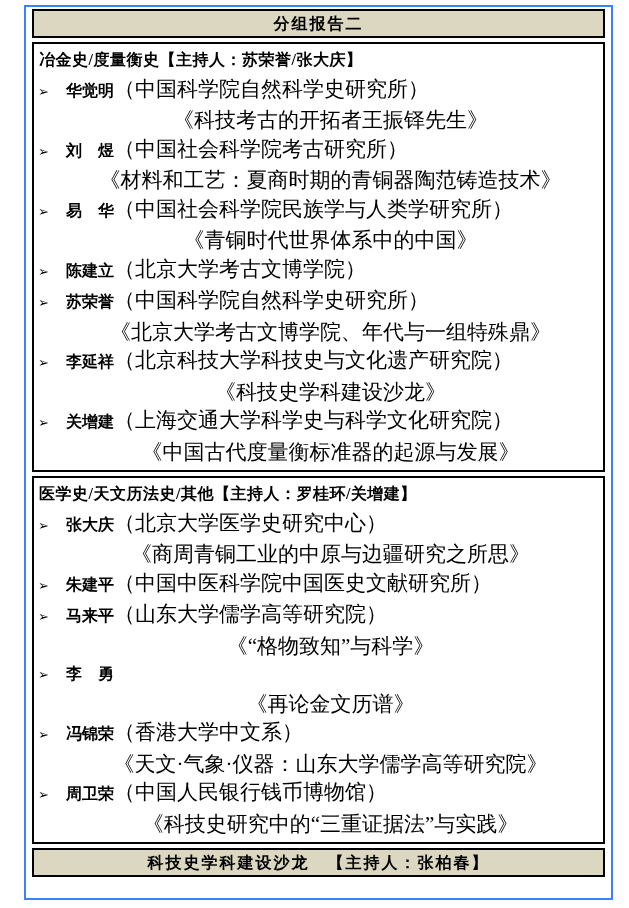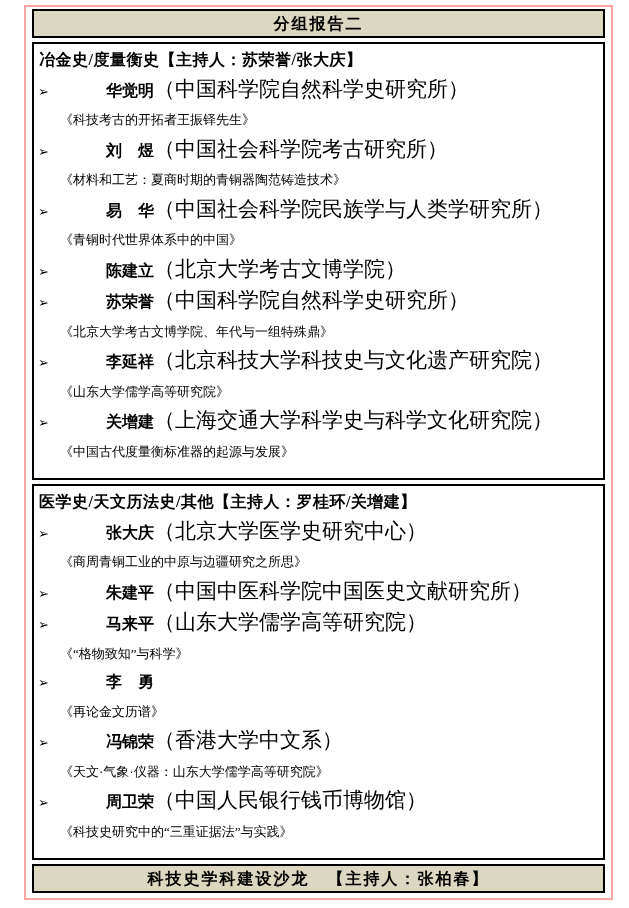--- a/index.html
+++ b/index.html
@@ -15,21 +15,21 @@
     font-family: "Liberation Serif", "DejaVu Serif", serif;
     color: #000000;
   }
   .outer-frame {
     position: absolute;
     left: 24px;
     top: 5px;
     width: 589px;
     height: 895px;
     box-sizing: border-box;
-    border: 2px solid #fca5a5;
+    border: 2px solid #3b82f6;
     display: flex;
     flex-direction: column;
     gap: 4px;
     padding: 2px 6px 4px 6px;
   }
   .band {
     flex: none;
     box-sizing: border-box;
     border: 2px solid #000000;
     background: #dbd7c0;
@@ -37,21 +37,21 @@
     font-weight: bold;
     font-size: 16px;
     line-height: 25px;
     letter-spacing: 2px;
     white-space: nowrap;
   }
   .session-box {
     flex: none;
     box-sizing: border-box;
     border: 2px solid #000000;
-    padding: 2px 2px 12px 2px;
+    padding: 2px 2px 4px 2px;
     background: #ffffff;
     overflow: hidden;
   }
   .session-header {
     font-weight: bold;
     font-size: 16px;
     line-height: 28.5px;
     padding-left: 3px;
     letter-spacing: 0.5px;
     white-space: nowrap;
@@ -66,30 +66,30 @@
   }
   .bullet {
     flex: none;
     width: 28px;
     font-size: 13px;
     font-family: "DejaVu Sans", sans-serif;
   }
   .speaker-name {
     font-weight: bold;
     font-size: 16px;
-    margin-left: 40px;
   }
   .speaker-affiliation {
     font-size: 21px;
   }
   .talk-title {
     line-height: 28.5px;
-    font-size: 13px;
+    font-size: 21px;
     padding-left: 24px;
     white-space: nowrap;
+    text-align: center;
   }
 </style>
 </head>
 <body>
 
 <div class="outer-frame">
   <div class="band" style="background: rgb(219, 215, 192);">分组报告二</div>
   <div id="sections-root" style="display: flex; flex-direction: column; gap: 4px;">
       <section class="session-box">
         <div class="session-header">冶金史/度量衡史【主持人：苏荣誉/张大庆】</div>
@@ -120,21 +120,21 @@
           <span class="bullet">➢</span>
           <span class="speaker-name">苏荣誉</span>
           <span class="speaker-affiliation">（中国科学院自然科学史研究所）</span>
         </div>
         <div class="talk-title">《北京大学考古文博学院、年代与一组特殊鼎》</div>
         <div class="speaker-line">
           <span class="bullet">➢</span>
           <span class="speaker-name">李延祥</span>
           <span class="speaker-affiliation">（北京科技大学科技史与文化遗产研究院）</span>
         </div>
-        <div class="talk-title">《山东大学儒学高等研究院》</div>
+        <div class="talk-title">《科技史学科建设沙龙》</div>
         <div class="speaker-line">
           <span class="bullet">➢</span>
           <span class="speaker-name">关增建</span>
           <span class="speaker-affiliation">（上海交通大学科学史与科学文化研究院）</span>
         </div>
         <div class="talk-title">《中国古代度量衡标准器的起源与发展》</div>
       </section>
       <section class="session-box">
         <div class="session-header">医学史/天文历法史/其他【主持人：罗桂环/关增建】</div>
         <div class="speaker-line">

